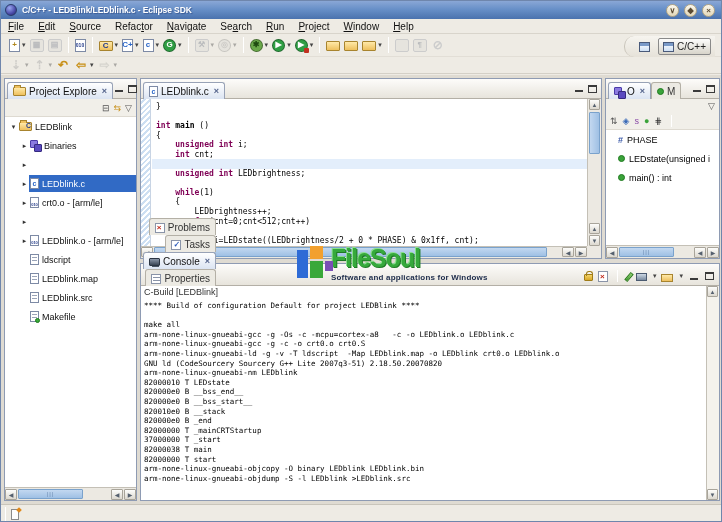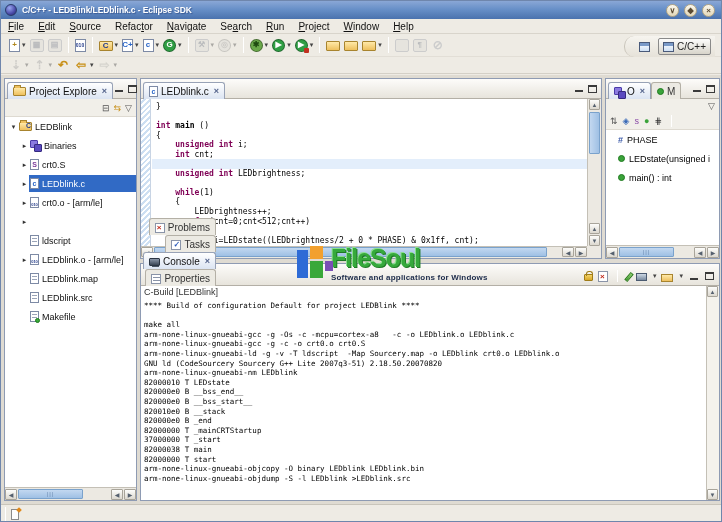--- a/index.html
+++ b/index.html
@@ -392,26 +392,20 @@
           </div>
           <div class="pe-row" style="padding-left: 15px;">
             <span class="arrowcell">▸</span>
             <span class="rowsel">
               <span class="ti ti-binaries"></span>
               <span>Binaries</span>
             </span>
           </div>
           <div class="pe-row" style="padding-left: 15px;">
             <span class="arrowcell">▸</span>
-            <span class="rowsel">
-              <span class="ti fi">
-                <span class="bdg" style="color: rgb(122, 58, 154); font-size: 7px;">S</span>
-              </span>
-              <span>crt0.S</span>
-            </span>
           </div>
           <div class="pe-row sel" style="padding-left: 15px;">
             <span class="arrowcell">▸</span>
             <span class="rowsel">
               <span class="ti fi">
                 <span class="bdg" style="color: rgb(42, 102, 200); font-size: 7px;">c</span>
               </span>
               <span>LEDblink.c</span>
             </span>
           </div>
@@ -421,35 +415,35 @@
               <span class="ti fi">
                 <span class="bdg" style="color: rgb(34, 58, 138); font-size: 4px; top: 3px;">010</span>
               </span>
               <span>crt0.o - [arm/le]</span>
             </span>
           </div>
           <div class="pe-row" style="padding-left: 15px;">
             <span class="arrowcell">▸</span>
           </div>
           <div class="pe-row" style="padding-left: 15px;">
+            <span class="arrowcell">▸</span>
+            <span class="rowsel">
+              <span class="ti fi">
+                <span class="bdg" style="color: rgb(34, 58, 138); font-size: 4px; top: 3px;">010</span>
+              </span>
+              <span>LEDblink.o - [arm/le]</span>
+            </span>
+          </div>
+          <div class="pe-row" style="padding-left: 15px;">
             <span class="arrowcell"></span>
             <span class="rowsel">
               <span class="ti fi">
                 <span class="lines"></span>
               </span>
               <span>ldscript</span>
-            </span>
-          </div>
-          <div class="pe-row" style="padding-left: 15px;">
-            <span class="arrowcell">▸</span>
-            <span class="rowsel">
-              <span class="ti fi">
-                <span class="bdg" style="color: rgb(34, 58, 138); font-size: 4px; top: 3px;">010</span>
-              </span>
-              <span>LEDblink.o - [arm/le]</span>
             </span>
           </div>
           <div class="pe-row" style="padding-left: 15px;">
             <span class="arrowcell"></span>
             <span class="rowsel">
               <span class="ti fi">
                 <span class="lines"></span>
               </span>
               <span>LEDblink.map</span>
             </span>
@@ -630,21 +624,21 @@
             </span>
         </span>
       </div>
       <div class="cons-header">C-Build [LEDBlink]</div>
       <div class="cons-body">
           <div class="cline">**** Build of configuration Default for project LEDBlink ****</div>
           <div class="cline"></div>
           <div class="cline">make all</div>
           <div class="cline">arm-none-linux-gnueabi-gcc -g -Os -c -mcpu=cortex-a8   -c -o LEDblink.o LEDblink.c</div>
           <div class="cline">arm-none-linux-gnueabi-gcc -g -c -o crt0.o crt0.S</div>
-          <div class="cline">arm-none-linux-gnueabi-ld -g -v -T ldscript  -Map Sourcery.map -o LEDblink crt0.o LEDblink.o</div>
+          <div class="cline">arm-none-linux-gnueabi-ld -g -v -T ldscript  -Map LEDblink.map -o LEDblink crt0.o LEDblink.o</div>
           <div class="cline">GNU ld (CodeSourcery Sourcery G++ Lite 2007q3-51) 2.18.50.20070820</div>
           <div class="cline">arm-none-linux-gnueabi-nm LEDblink</div>
           <div class="cline">82000010 T LEDstate</div>
           <div class="cline">820000e0 B __bss_end__</div>
           <div class="cline">820000e0 B __bss_start__</div>
           <div class="cline">820010e0 B __stack</div>
           <div class="cline">820000e0 B _end</div>
           <div class="cline">82000000 T _mainCRTStartup</div>
           <div class="cline">37000000 T _start</div>
           <div class="cline">82000038 T main</div>

